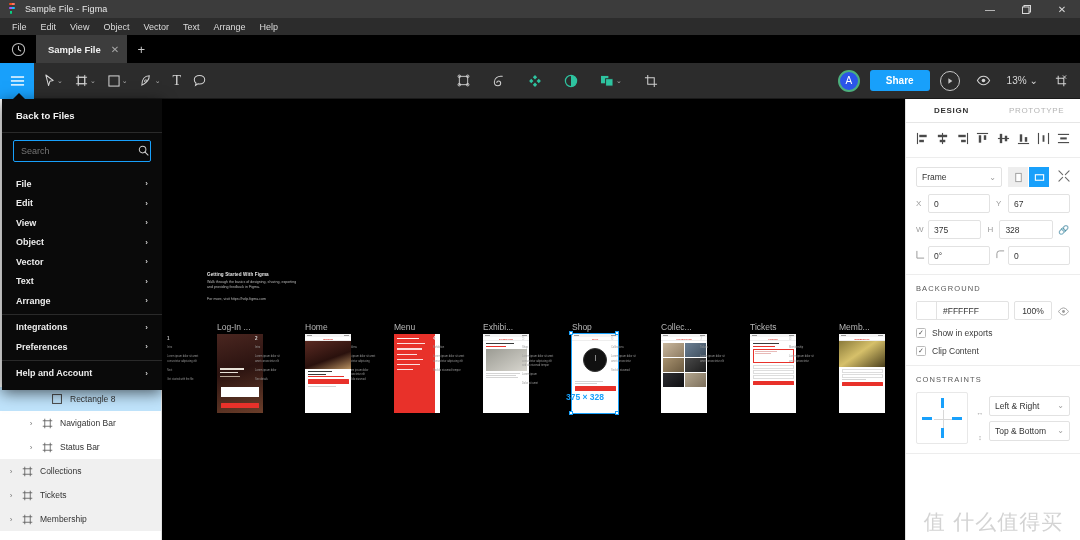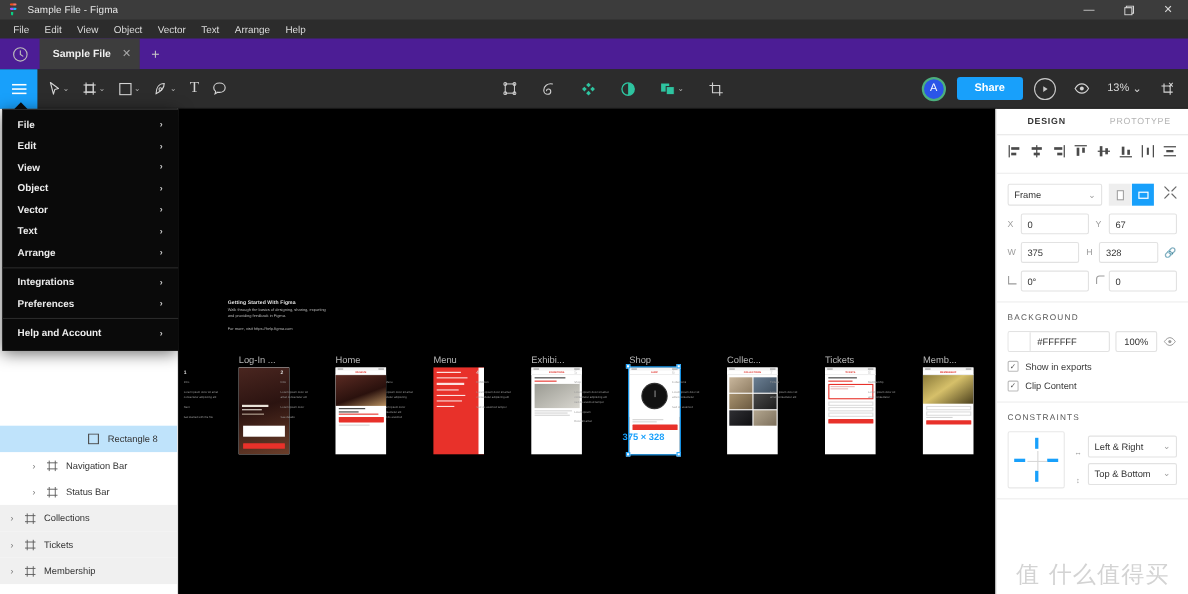--- a/index.html
+++ b/index.html
@@ -25,21 +25,21 @@
   
   .menubar {
     position: absolute; top: 18px; left: 0; width: 1080px; height: 17px;
     background: #2c2c2c; display: flex; align-items: center; padding-left: 5px;
   }
   .menubar .mi { font-size: 9px; color: #dcdcdc; padding: 2px 7px; }
 
   
   .tabbar {
     position: absolute; top: 35px; left: 0; width: 1080px; height: 28px;
-    background: #4c1d95; display: flex; align-items: center;
+    background: #000000; display: flex; align-items: center;
   }
   .tab-recents { width: 36px; height: 28px; display:flex; align-items:center; justify-content:center; }
   .tab {
     height: 28px; background: #3d3d3d; display: flex; align-items: center;
     padding: 0 8px 0 12px; gap: 10px; min-width: 80px;
   }
   .tab-label { font-size: 9.5px; color: #f0f0f0; font-weight: bold; }
   .tab-close { font-size: 10px; color: #a8a8a8; }
   .tab-plus { width: 28px; height: 28px; display:flex; align-items:center; justify-content:center;
               color:#c8c8c8; font-size:13px; }
@@ -374,21 +374,21 @@
         <svg width="14" height="14" viewBox="0 0 15 15">
             <path d="M2 4.5h8.5V13M4.5 2v8.5H13" fill="none" stroke="#d4d4d4" stroke-width="1.1"></path>
             <path d="M9.5 1.5l3.5 3.5M13 1.5L9.5 5" stroke="#d4d4d4" stroke-width="1"></path>
           </svg>
       </div>
     </div>
   </div>
 
   <div class="layers">
     <div style="height:288px"></div>
-    <div class="lrow sel" style="padding-left:76px">
+    <div class="lrow sel" style="padding-left:48px">
       <span class="licon">
         <svg width="10" height="10" viewBox="0 0 11 11">
             <rect x="0.6" y="0.6" width="9.8" height="9.8" fill="none" stroke="#4a4a4a" stroke-width="1.1"></rect>
           </svg>
       </span>
       <span style="margin-left:4px">Rectangle 8</span>
     </div>
     <div class="lrow" style="padding-left:24px">
       <span class="lcaret">›</span>
       <span class="licon">
@@ -620,21 +620,33 @@
           <div class="ph-field"></div>
           <div class="ph-l" style="width:60%"></div>
           <div class="ph-btn" style="height:4px"></div>
         </div>
       </div>
     </div>
   </div>
 
   <div class="menu">
     <div class="menu-caret"></div>
+    <div class="menu-top">Back to Files</div>
     <div class="menu-sep"></div>
+    <div class="menu-search">
+      <div class="search-box">
+        <input placeholder="Search" style="">
+        <span>
+          <svg width="11" height="11" viewBox="0 0 12 12">
+              <circle cx="5" cy="5" r="3.6" fill="none" stroke="#cfcfcf" stroke-width="1.1"></circle>
+              <path d="M7.7 7.7L11 11" stroke="#cfcfcf" stroke-width="1.1" stroke-linecap="round"></path>
+            </svg>
+        </span>
+      </div>
+    </div>
     <div class="menu-group">
       <div class="menu-item">
         <span>File</span>
         <span class="arrow">›</span>
       </div>
       <div class="menu-item">
         <span>Edit</span>
         <span class="arrow">›</span>
       </div>
       <div class="menu-item">

